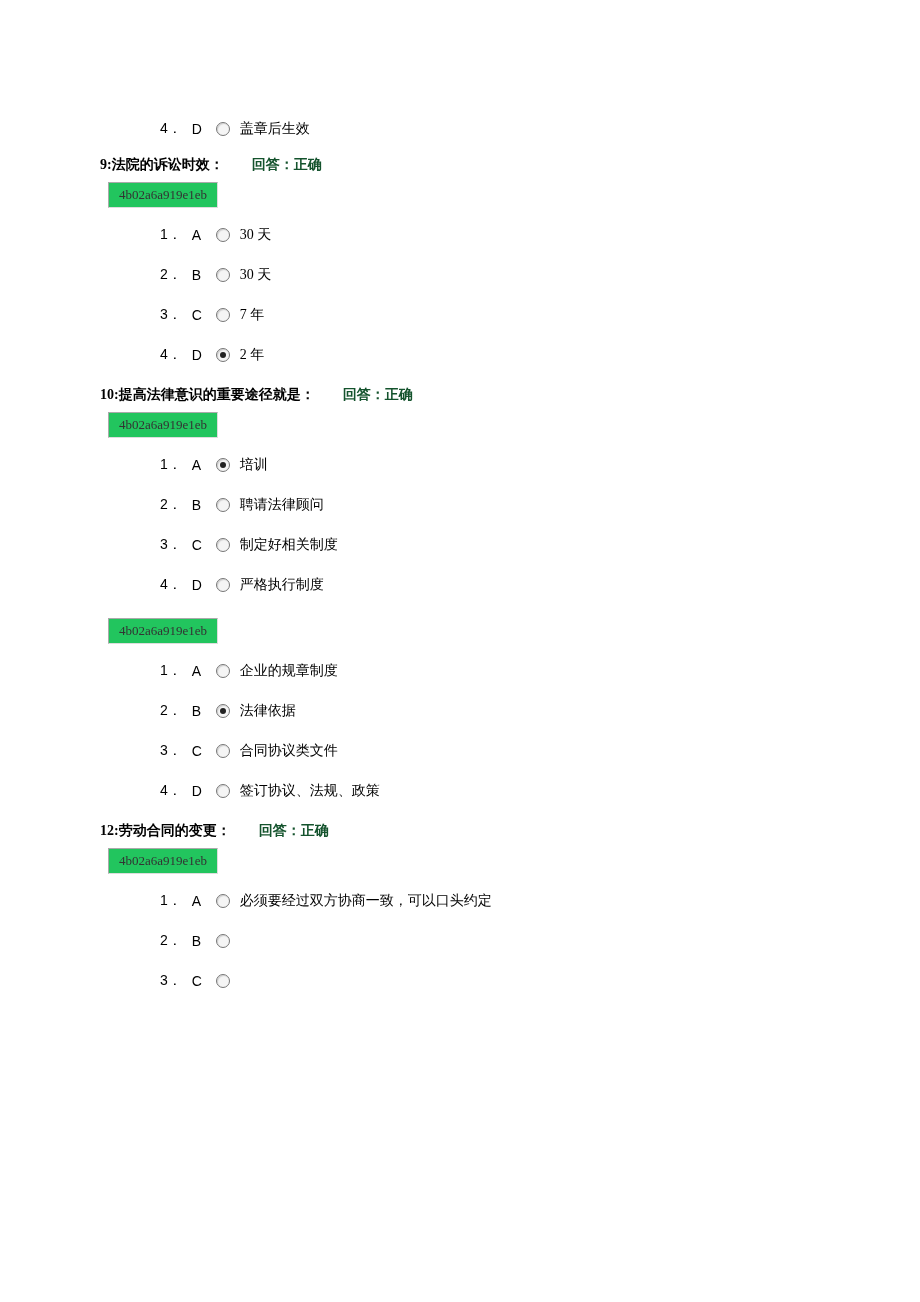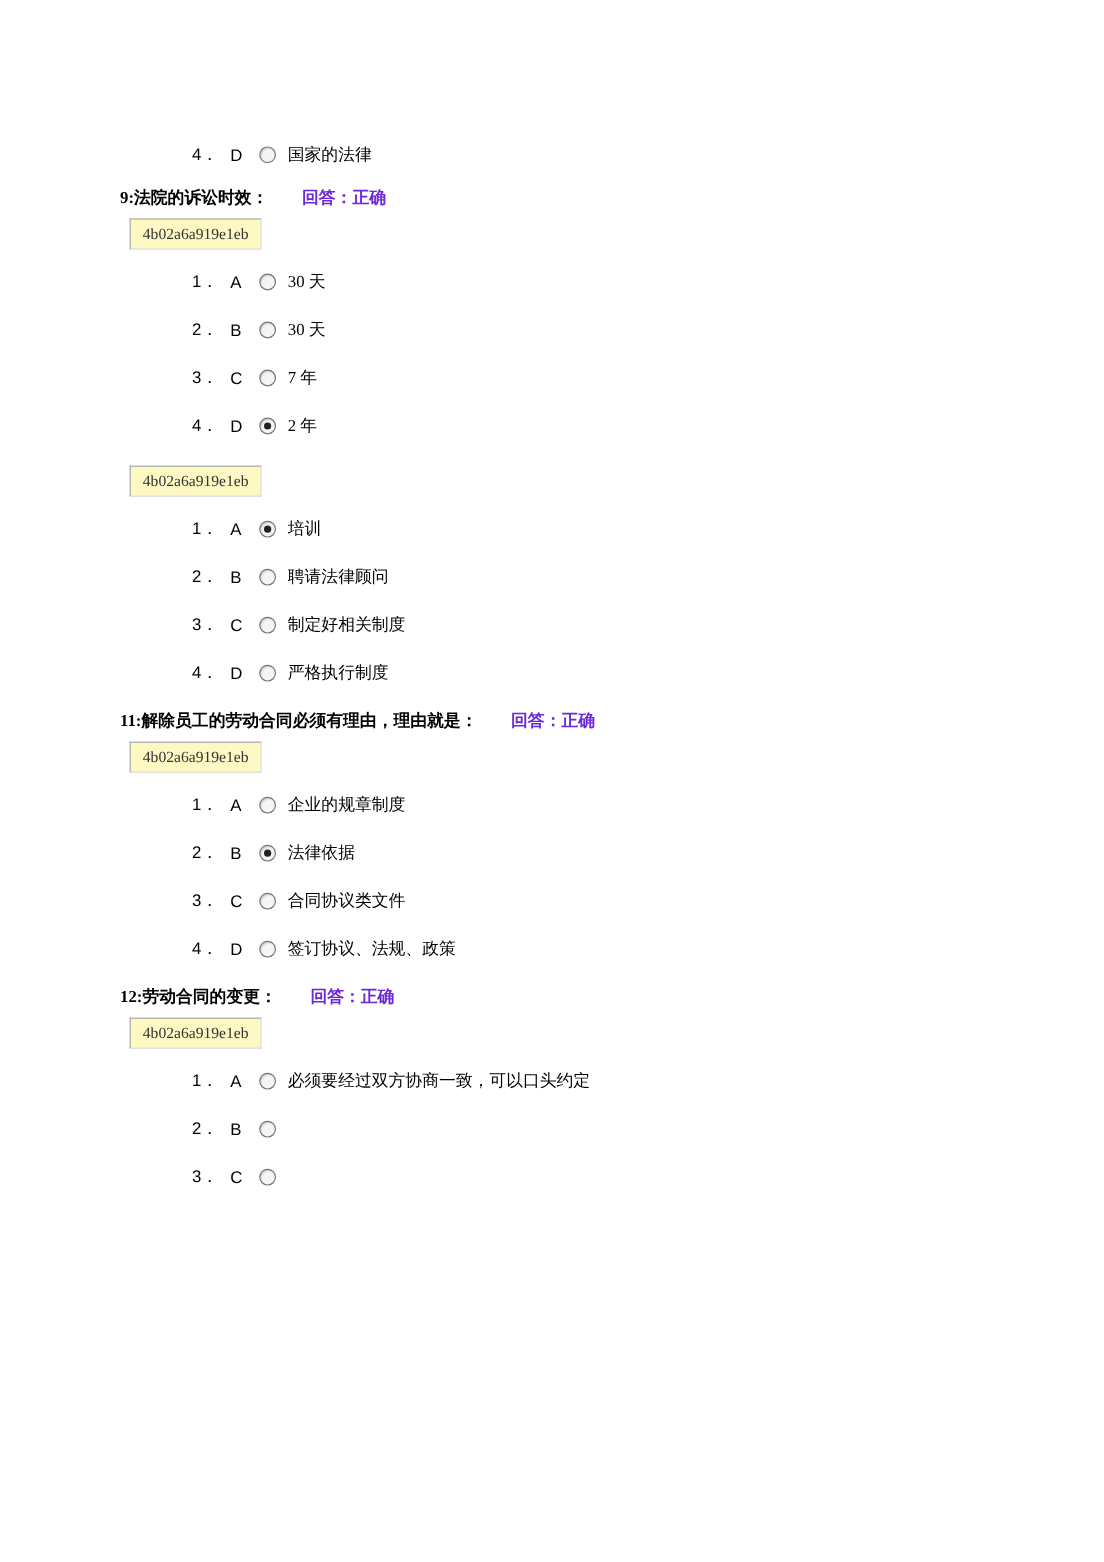--- a/index.html
+++ b/index.html
@@ -27,30 +27,30 @@
       font-weight: bold;
       font-family: "SimSun", "宋体", serif;
     }
     .question-number {
       font-weight: bold;
     }
     .question-text {
       font-weight: bold;
     }
     .feedback {
-      color: #6d28d9;
+      color: #14532d;
       font-weight: bold;
       margin-left: 28px;
     }
     .code-box {
       border-top: 1px solid #aaa;
       border-left: 1px solid #aaa;
       border-right: 1px solid #ddd;
       border-bottom: 1px solid #ddd;
-      background: #fef9c3;
+      background: #22c55e;
       display: inline-block;
       padding: 4px 10px 4px 10px;
       font-family: "Times New Roman", serif;
       font-size: 13px;
       margin: 2px 0 18px 8px;
       color: #333;
     }
     .options {
       margin-left: 60px;
     }
@@ -96,21 +96,21 @@
   </style>
 </head>
 <body>
 
 <div class="page">
 
   <div class="partial-option">
     <span class="opt-num">4．</span>
     <span class="opt-letter">D</span>
     <span class="radio"></span>
-    <span class="opt-text">国家的法律</span>
+    <span class="opt-text">盖章后生效</span>
   </div>
 
   <div id="questions-container"><div class="question-header"><span class="question-number">9:</span><span class="question-text">法院的诉讼时效：</span><span class="feedback">回答：正确</span></div><div class="code-box">4b02a6a919e1eb</div><div class="options">
         <div class="option-row">
           <span class="opt-num">1．</span>
           <span class="opt-letter">A</span>
           <span class="radio"></span>
           <span class="opt-text">30 天</span>
         </div>
         <div class="option-row">
@@ -124,21 +124,21 @@
           <span class="opt-letter">C</span>
           <span class="radio"></span>
           <span class="opt-text">7 年</span>
         </div>
         <div class="option-row">
           <span class="opt-num">4．</span>
           <span class="opt-letter">D</span>
           <span class="radio selected"></span>
           <span class="opt-text">2 年</span>
         </div>
-      </div><div class="code-box">4b02a6a919e1eb</div><div class="options">
+      </div><div class="question-header"><span class="question-number">10:</span><span class="question-text">提高法律意识的重要途径就是：</span><span class="feedback">回答：正确</span></div><div class="code-box">4b02a6a919e1eb</div><div class="options">
         <div class="option-row">
           <span class="opt-num">1．</span>
           <span class="opt-letter">A</span>
           <span class="radio selected"></span>
           <span class="opt-text">培训</span>
         </div>
         <div class="option-row">
           <span class="opt-num">2．</span>
           <span class="opt-letter">B</span>
           <span class="radio"></span>
@@ -149,21 +149,21 @@
           <span class="opt-letter">C</span>
           <span class="radio"></span>
           <span class="opt-text">制定好相关制度</span>
         </div>
         <div class="option-row">
           <span class="opt-num">4．</span>
           <span class="opt-letter">D</span>
           <span class="radio"></span>
           <span class="opt-text">严格执行制度</span>
         </div>
-      </div><div class="question-header"><span class="question-number">11:</span><span class="question-text">解除员工的劳动合同必须有理由，理由就是：</span><span class="feedback">回答：正确</span></div><div class="code-box">4b02a6a919e1eb</div><div class="options">
+      </div><div class="code-box">4b02a6a919e1eb</div><div class="options">
         <div class="option-row">
           <span class="opt-num">1．</span>
           <span class="opt-letter">A</span>
           <span class="radio"></span>
           <span class="opt-text">企业的规章制度</span>
         </div>
         <div class="option-row">
           <span class="opt-num">2．</span>
           <span class="opt-letter">B</span>
           <span class="radio selected"></span>

